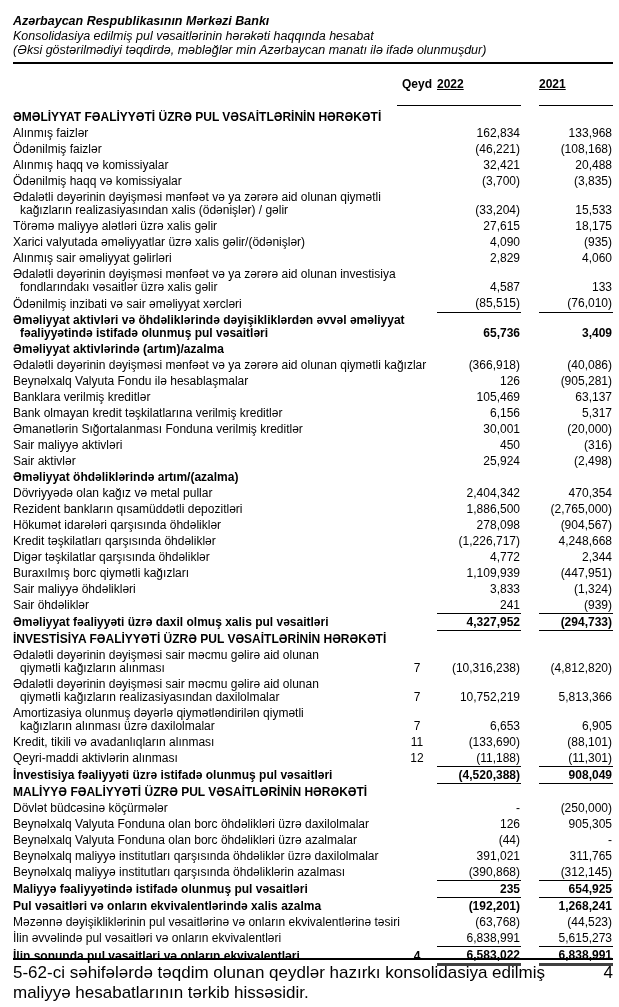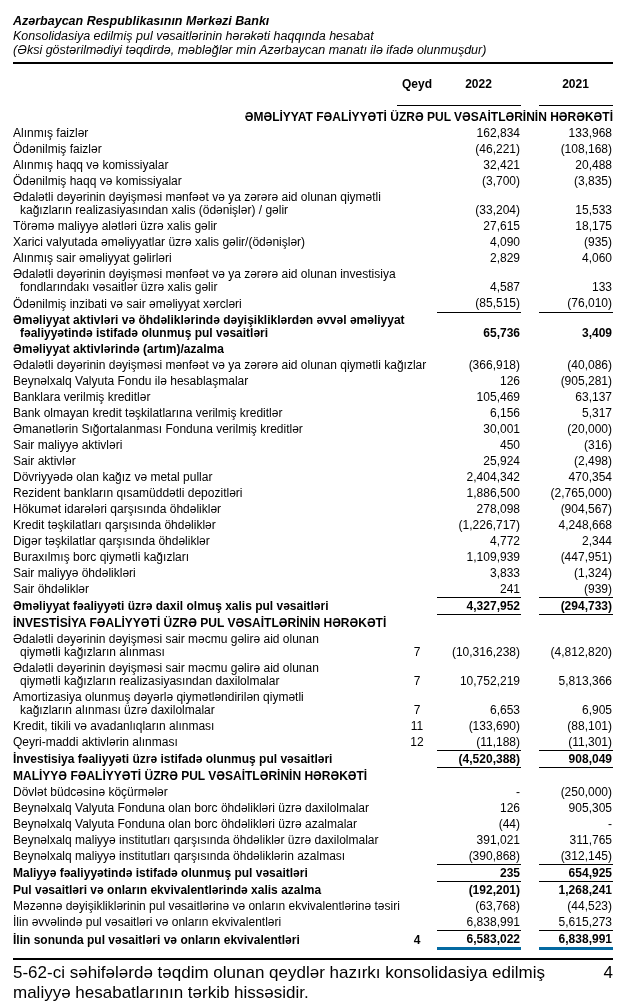--- a/index.html
+++ b/index.html
@@ -38,31 +38,31 @@
   th, td {
     padding:1.5px 0 1.5px 0;
     vertical-align:bottom;
     line-height:13px;
     font-weight:normal;
     text-align:left;
   }
   thead th { font-weight:bold; padding-bottom:14px; }
   thead th.ul { border-bottom:1.5px solid #000; }
   thead th.note { text-align:center; }
-  thead th.num { text-align:center; padding-right:1px; }
-  tbody tr:first-child td { padding-top:5px;text-align:right; }
+  thead th.num { text-align:left; padding-right:1px;text-decoration:underline; }
+  tbody tr:first-child td { padding-top:5px; }
   td.note { text-align:center; }
   td.num  { text-align:right; padding-right:1px; white-space:nowrap; }
   td.label .l1, td.label .l2 { white-space:nowrap; }
   td.label .l2 { padding-left:7px; }
   tr.section td, tr.subsection td { font-weight:bold; white-space:nowrap; }
   tr.total td { font-weight:bold; }
   td.num.rb  { border-bottom:1px solid #000; }
   td.num.rt  { border-top:1px solid #000; }
-  td.num.rbk { border-bottom:3px solid #0369a1; }
+  td.num.rbk { border-bottom:3px solid #404040; }
   
   .doc-footer {
     position:absolute;
     left:13px; right:6px; bottom:4px;
     border-top:2px solid #000;
     padding-top:3px;
     font-size:17px;
     display:flex;
     justify-content:space-between;
     align-items:flex-start;
@@ -262,20 +262,23 @@
         </tr>
         <tr class="item">
           <td class="label">
             <div class="l1">Sair aktivlər</div>
           </td>
           <td class="note"></td>
           <td class="num">25,924</td>
           <td class="gap"></td>
           <td class="num">(2,498)</td>
         </tr>
+        <tr class="subsection">
+          <td colspan="5">Əməliyyat öhdəliklərində artım/(azalma)</td>
+        </tr>
         <tr class="item">
           <td class="label">
             <div class="l1">Dövriyyədə olan kağız və metal pullar</div>
           </td>
           <td class="note"></td>
           <td class="num">2,404,342</td>
           <td class="gap"></td>
           <td class="num">470,354</td>
         </tr>
         <tr class="item">

